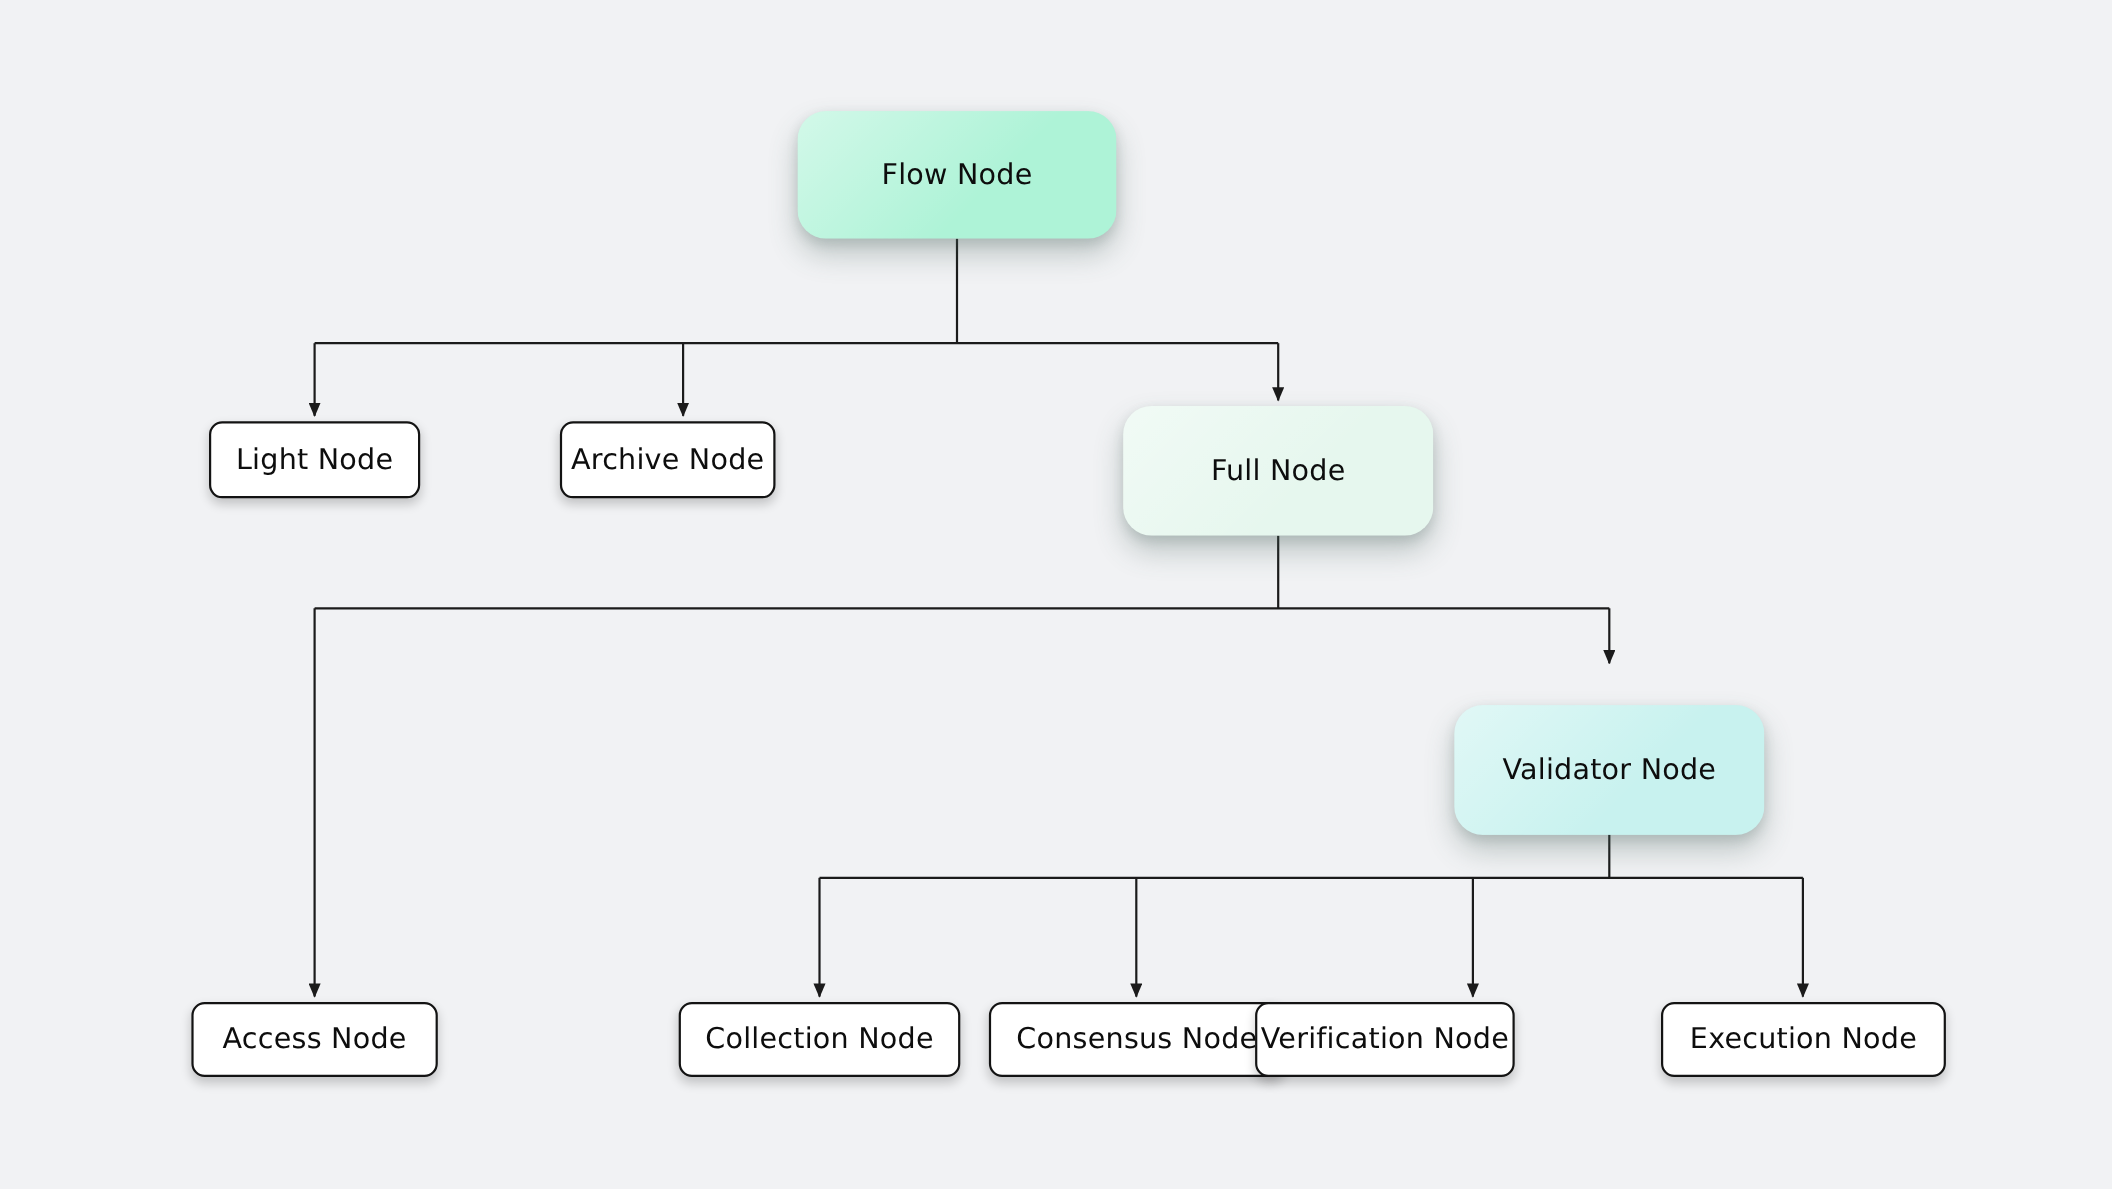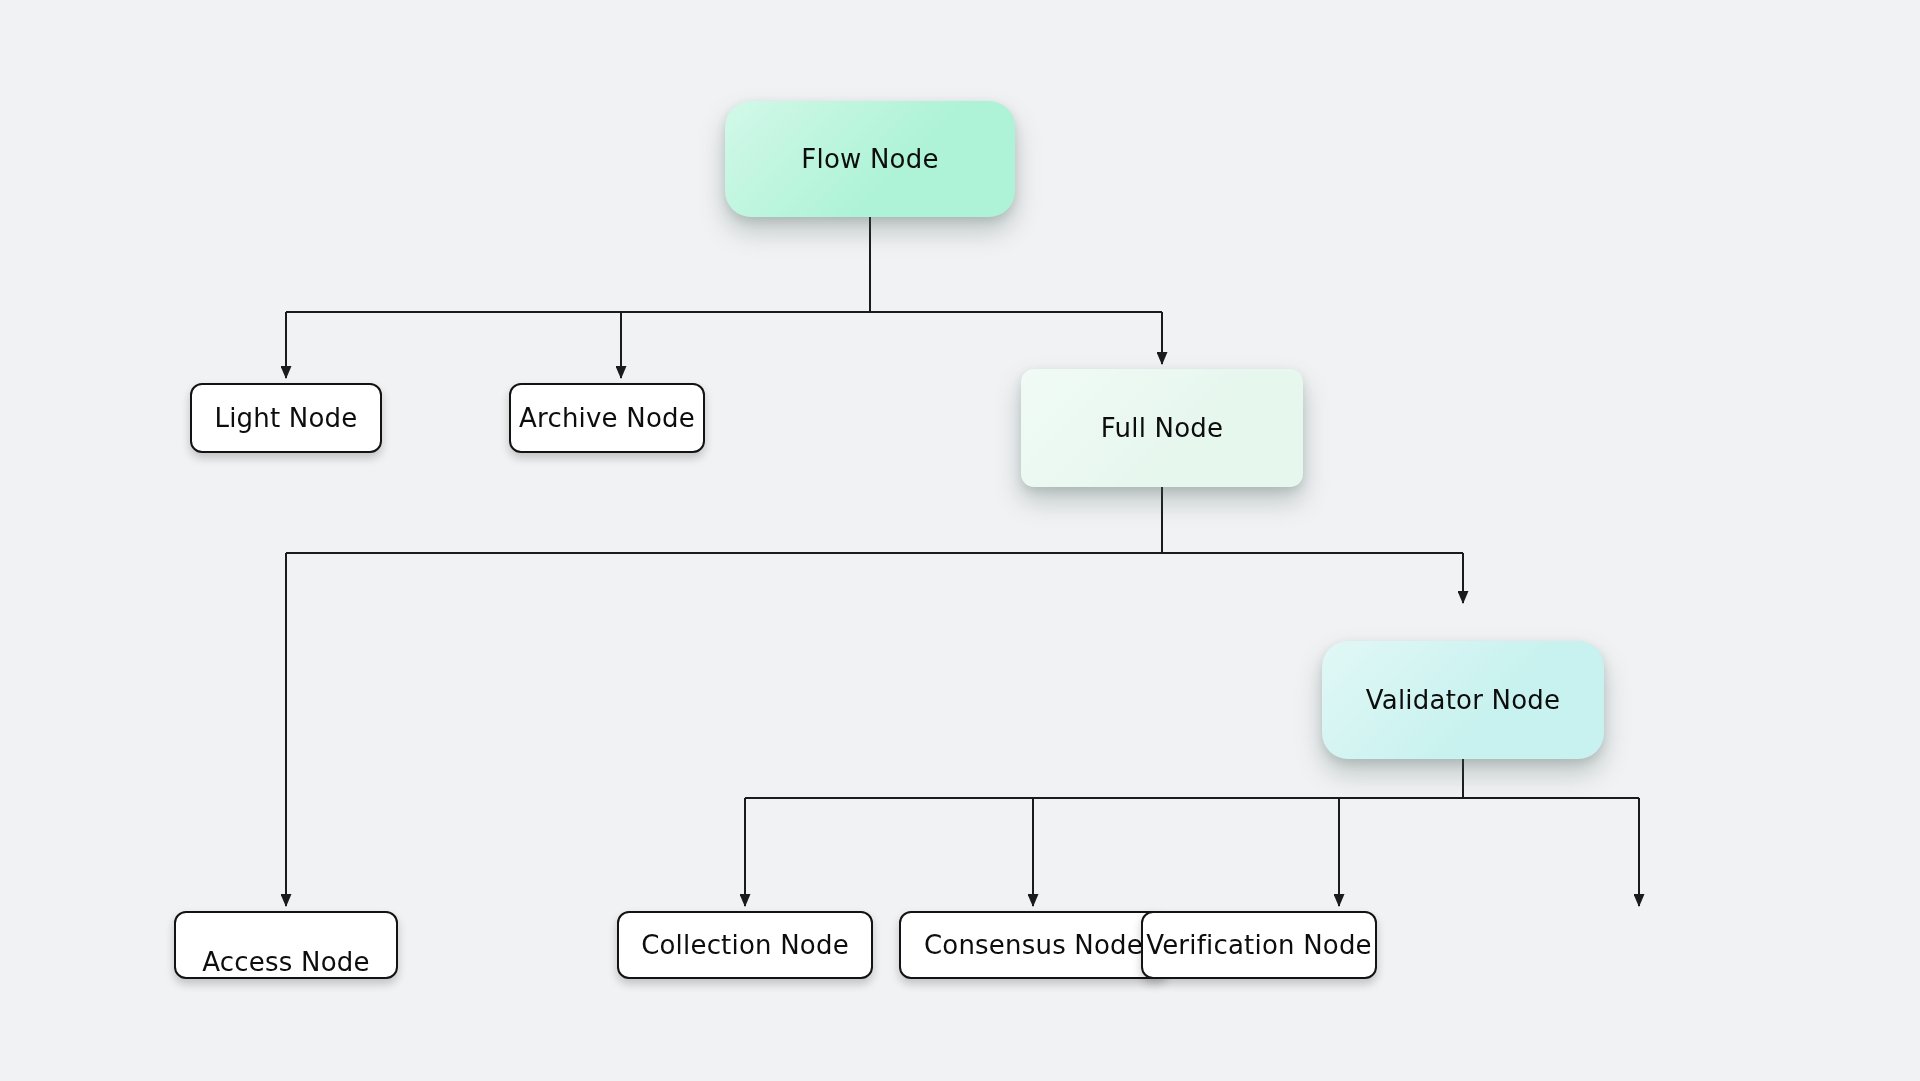--- a/index.html
+++ b/index.html
@@ -41,21 +41,21 @@
     background-image: linear-gradient(135deg, rgba(255,255,255,0.45) 0%, rgba(255,255,255,0.0) 60%);
   }
   .size-small {
     border-radius: 12px;
     font-size: 26px;
     font-weight: 400;
     border: 2px solid #131313;
     box-shadow: 0 5px 10px rgba(0, 0, 0, 0.20);
   }
   .variant-mint      { background-color: #aef3d7; }
-  .variant-pale-mint { background-color: #e6f7ee; border-radius: 13px; }
+  .variant-pale-mint { background-color: #e6f7ee; }
   .variant-cyan      { background-color: #c8f2ef; }
   .variant-white     { background-color: #ffffff; }
 </style>
 </head>
 <body>
 
 <div class="canvas">
 
   <svg class="edge-layer" xmlns="http://www.w3.org/2000/svg">
     <defs>
@@ -90,26 +90,29 @@
   </div>
   <div class="node variant-white size-small" style="left: 509px; top: 383px; width: 196px; height: 70px;">
     <span>Archive Node</span>
   </div>
   <div class="node variant-pale-mint size-large" style="left: 1021px; top: 369px; width: 282px; height: 118px;">
     <span>Full Node</span>
   </div>
   <div class="node variant-cyan size-large" style="left: 1322px; top: 608px; width: 282px; height: 118px; margin-top: 33px;">
     <span>Validator Node</span>
   </div>
-  <div class="node variant-white size-small" style="left: 174px; top: 911px; width: 224px; height: 68px; align-items: flex-end;">
+  <div class="node variant-white size-small" style="left: 174px; top: 911px; width: 224px; height: 68px;">
     <span>Access Node</span>
   </div>
   <div class="node variant-white size-small" style="left: 617px; top: 911px; width: 256px; height: 68px;">
     <span>Collection Node</span>
   </div>
   <div class="node variant-white size-small" style="left: 899px; top: 911px; width: 269px; height: 68px;">
     <span>Consensus Node</span>
   </div>
   <div class="node variant-white size-small" style="left: 1141px; top: 911px; width: 236px; height: 68px;">
     <span>Verification Node</span>
   </div>
+  <div class="node variant-white size-small" style="left: 1510px; top: 911px; width: 259px; height: 68px;">
+    <span>Execution Node</span>
+  </div>
 
 </div>
 
 </body></html>

